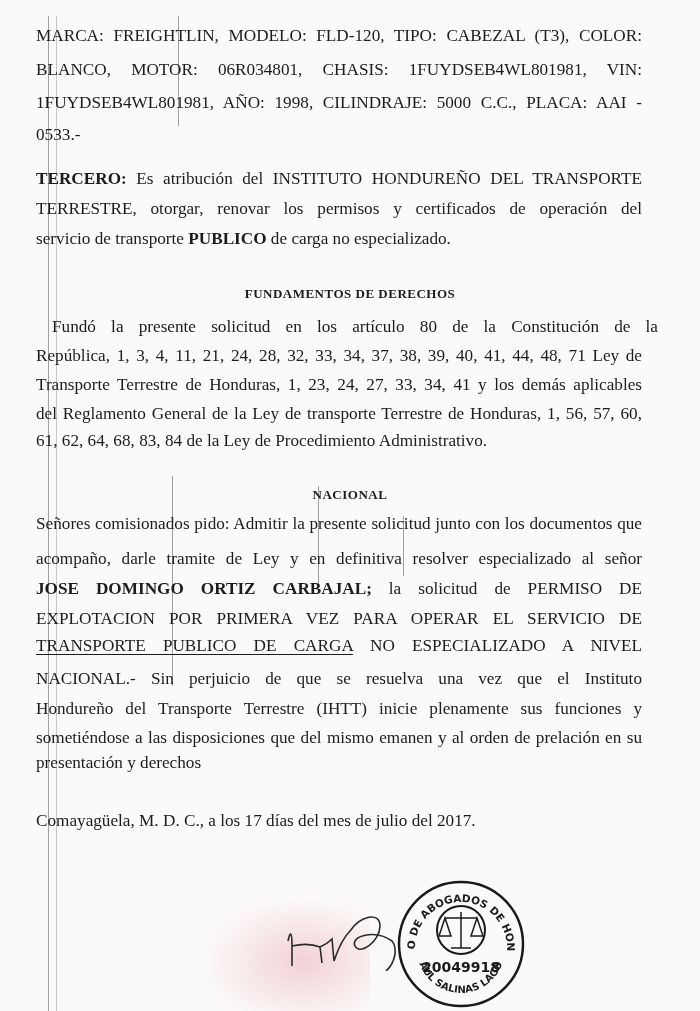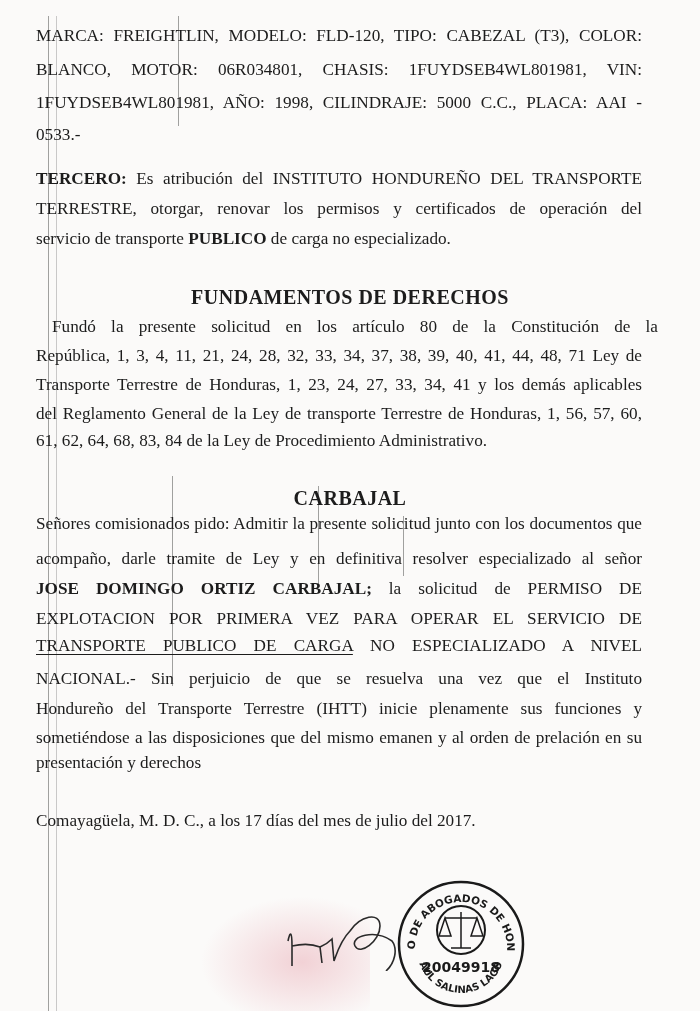--- a/index.html
+++ b/index.html
@@ -12,21 +12,21 @@
   .page { position: absolute; left: 0; top: 16px; width: 628px; height: 1011px; }
   .vline { position: absolute; width: 1px; background: #555; opacity: .55; }
   .line {
     position: absolute; left: 36px; width: 606px;
     font-size: 17.2px; line-height: 20px; white-space: nowrap;
     text-align: justify; text-align-last: justify;
   }
   .line.left { text-align: right; text-align-last: left; }
   .heading {
     position: absolute; left: 0; width: 700px; text-align: center;
-    font-weight: bold; font-size: 20px; letter-spacing: .5px;
+    font-weight: bold; font-size: 13px; letter-spacing: .5px;
   }
   b { font-weight: bold; }
   .underline { text-decoration: underline; text-underline-offset: 3px; }
   .pink {
     position: absolute; left: 200px; top: 880px; width: 170px; height: 120px;
     background: radial-gradient(ellipse at 60% 55%, rgba(230,160,170,.45), rgba(255,230,235,0) 70%);
   }
   .stamp { position: absolute; left: 395px; top: 862px; width: 132px; height: 132px; }
   .signature { position: absolute; left: 280px; top: 885px; width: 130px; height: 70px; }
 </style>
@@ -55,21 +55,21 @@
     <span>servicio de transporte </span><b>PUBLICO</b><span> de carga no especializado.</span>
   </div>
 
   <div class="heading" style="top:270px;">FUNDAMENTOS DE DERECHOS</div>
   <div class="line" style="top:301px;margin-left:16px;">Fundó la presente solicitud en los artículo 80 de la Constitución de la</div>
   <div class="line" style="top:330px;">República, 1, 3, 4, 11, 21, 24, 28, 32, 33, 34, 37, 38, 39, 40, 41, 44, 48, 71 Ley de</div>
   <div class="line" style="top:359px;">Transporte Terrestre de Honduras, 1, 23, 24, 27, 33, 34, 41 y los demás aplicables</div>
   <div class="line" style="top:388px;">del Reglamento General de la Ley de transporte Terrestre de Honduras, 1, 56, 57, 60,</div>
   <div class="line left" style="top:415px;">61, 62, 64, 68, 83, 84 de la Ley de Procedimiento Administrativo.</div>
 
-  <div class="heading" style="top:471px;">CARBAJAL</div>
+  <div class="heading" style="top:471px;">NACIONAL</div>
   <div class="line" style="top:498px;">Señores comisionados pido: Admitir la presente solicitud junto con los documentos que</div>
   <div class="line" style="top:533px;">acompaño, darle tramite de Ley y en definitiva resolver especializado al señor</div>
   <div class="line" style="top:563px;">
     <b>JOSE DOMINGO ORTIZ CARBAJAL;</b><span> la solicitud de PERMISO DE</span>
   </div>
   <div class="line" style="top:593px;">EXPLOTACION POR PRIMERA VEZ PARA OPERAR EL SERVICIO DE</div>
   <div class="line" style="top:620px;">
     <span class="underline">TRANSPORTE PUBLICO DE CARGA</span><span> NO ESPECIALIZADO A NIVEL</span>
   </div>
   <div class="line" style="top:653px;">NACIONAL.- Sin perjuicio de que se resuelva una vez que el Instituto</div>

